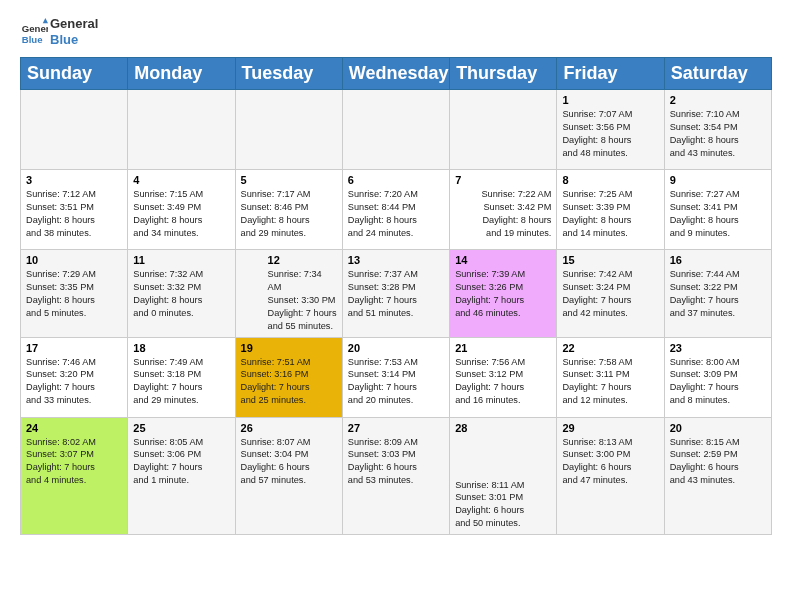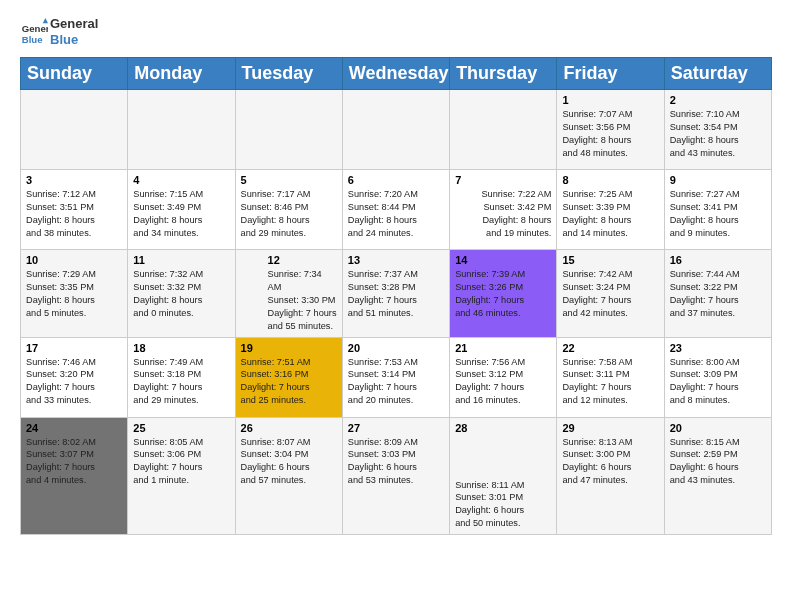--- a/index.html
+++ b/index.html
@@ -215,21 +215,21 @@
 Daylight: 7 hours
 and 55 minutes.</div>
           </td>
           <td style="background: rgb(245, 245, 245);">
             <span class="day-num">13</span>
             <div class="cell-text" style="white-space: pre-line;">Sunrise: 7:37 AM
 Sunset: 3:28 PM
 Daylight: 7 hours
 and 51 minutes.</div>
           </td>
-          <td style="background: #8b5cf6;">
+          <td style="background: #f0abfc;">
             <span class="day-num">14</span>
             <div class="cell-text" style="white-space: pre-line;">Sunrise: 7:39 AM
 Sunset: 3:26 PM
 Daylight: 7 hours
 and 46 minutes.</div>
           </td>
           <td style="background: rgb(245, 245, 245);">
             <span class="day-num">15</span>
             <div class="cell-text" style="white-space: pre-line;">Sunrise: 7:42 AM
 Sunset: 3:24 PM
@@ -289,21 +289,21 @@
           </td>
           <td style="background: rgb(255, 255, 255);">
             <span class="day-num">23</span>
             <div class="cell-text" style="white-space: pre-line;">Sunrise: 8:00 AM
 Sunset: 3:09 PM
 Daylight: 7 hours
 and 8 minutes.</div>
           </td>
         </tr>
         <tr>
-          <td style="background: #737373;">
+          <td style="background: #bef264;">
             <span class="day-num">24</span>
             <div class="cell-text" style="white-space: pre-line;">Sunrise: 8:02 AM
 Sunset: 3:07 PM
 Daylight: 7 hours
 and 4 minutes.</div>
           </td>
           <td style="background: rgb(245, 245, 245);">
             <span class="day-num">25</span>
             <div class="cell-text" style="white-space: pre-line;">Sunrise: 8:05 AM
 Sunset: 3:06 PM

